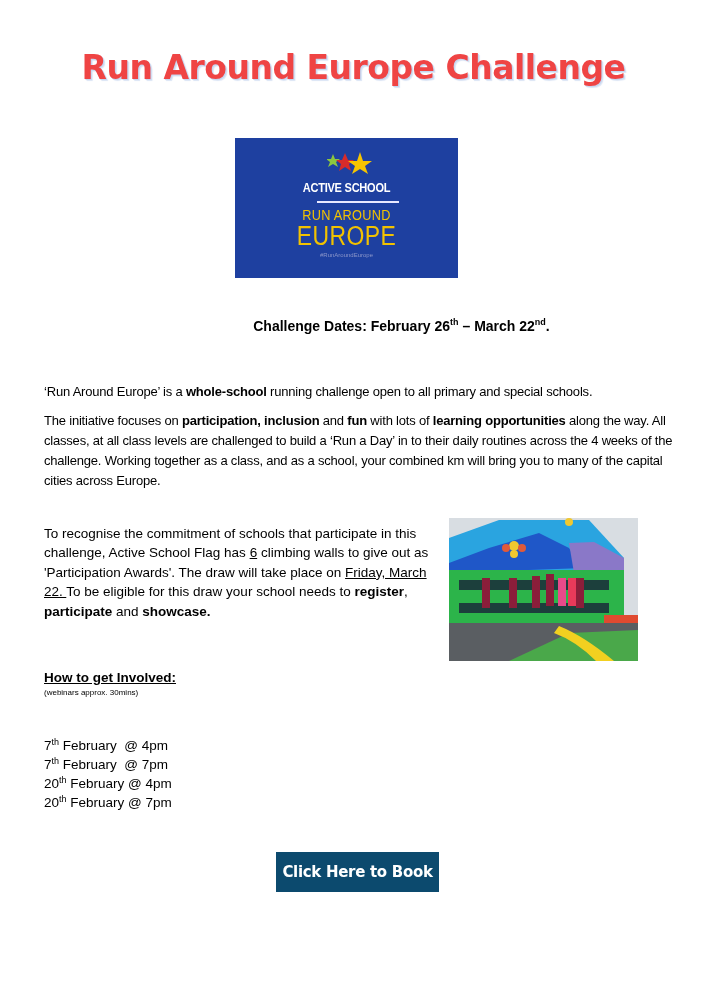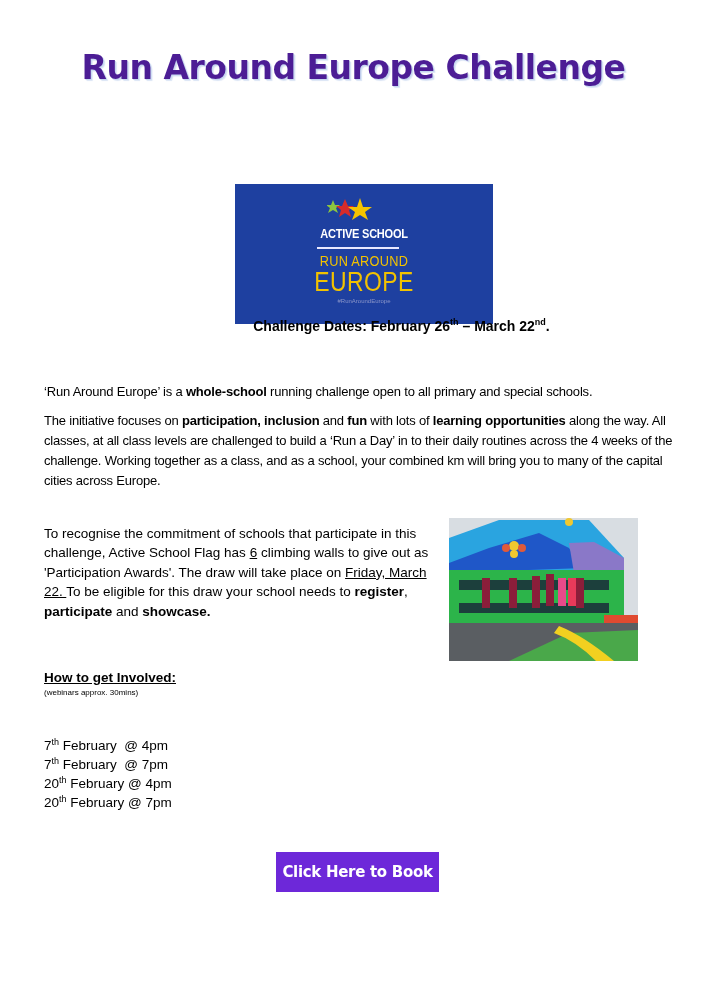--- a/index.html
+++ b/index.html
@@ -3,26 +3,26 @@
   <meta charset="utf-8">
   <style>
     html, body { margin: 0; padding: 0; background: #ffffff; }
     body {
       width: 707px; height: 1000px; position: relative; overflow: hidden;
       font-family: "Liberation Sans", sans-serif; color: #000;
     }
     .title {
       position: absolute; left: 0; width: 707px; top: 48px;
       text-align: center; font-family: "DejaVu Sans", sans-serif;
-      font-weight: bold; font-size: 33px; color: #4c1d95; letter-spacing: -0.5px;
+      font-weight: bold; font-size: 33px; color: #ef4444; letter-spacing: -0.5px;
       text-shadow: 1px 1px 0 #c6d6f0, 2px 2px 1px #dbe5f5;
     }
     .logo {
-      position: absolute; left: 235px; top: 138px; width: 258px; height: 140px;
-      background: #1e40a0; box-sizing: border-box; margin-top: 46px;
+      position: absolute; left: 235px; top: 138px; width: 223px; height: 140px;
+      background: #1e40a0; box-sizing: border-box;
     }
     .logo .figs { position: absolute; left: 92px; top: 14px; width: 50px; height: 22px; }
     .logo .active {
       position: absolute; left: 0; width: 100%; top: 42px; text-align: center;
       color: #fff; font-weight: bold; font-size: 13px; letter-spacing: -0.3px;
       font-family: "Liberation Sans Narrow", "Liberation Sans", sans-serif; transform: scaleX(0.85);
     }
     .logo .rule { position: absolute; left: 82px; width: 82px; top: 63px; height: 2px; background: #e8e8ff; }
     .logo .run {
       position: absolute; left: 0; width: 100%; top: 68px; text-align: center;
@@ -59,21 +59,21 @@
       position: absolute; left: 44px; top: 669px; width: 400px; font-size: 13.5px; line-height: 18px;
     }
     .how .h { font-weight: bold; text-decoration: underline; }
     .how .small { font-size: 8px; line-height: 12px; }
     .webinars {
       position: absolute; left: 44px; top: 736px; font-size: 13.5px; line-height: 19px;
     }
     .webinars div { white-space: pre; }
     .book-btn {
       position: absolute; left: 276px; top: 852px; width: 163px; height: 40px;
-      background: #6d28d9; color: #fff; font-weight: bold; font-size: 15px;
+      background: #0c4a6e; color: #fff; font-weight: bold; font-size: 15px;
       display: flex; align-items: center; justify-content: center; text-decoration: none;
       font-family: "DejaVu Sans", sans-serif; letter-spacing: -0.3px;
     }
   </style>
 </head>
 <body>
 
 <div class="title">Run Around Europe Challenge</div>
 
 <div class="logo">

